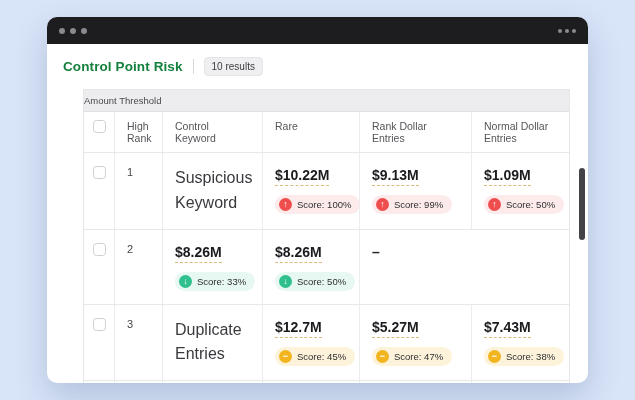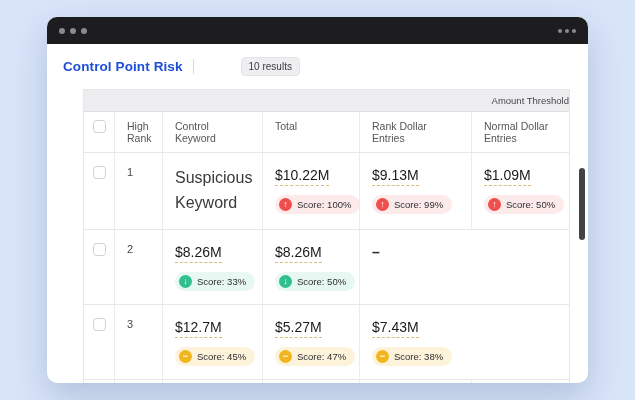--- a/index.html
+++ b/index.html
@@ -19,49 +19,49 @@
     height:27px; background:#1d1d1f;
     display:flex; align-items:center; justify-content:space-between;
     padding:0 12px;
   }
   .tl-dots { display:flex; gap:5px; }
   .tl-dots .dot { width:6px; height:6px; border-radius:50%; background:#8a8a90; }
   .tr-dots { display:flex; gap:3px; }
   .tr-dots .dot { width:4px; height:4px; border-radius:50%; background:#8a8a90; }
 
   .page-header { display:flex; align-items:center; padding:13px 16px 11px; }
-  .title { font-size:13.5px; font-weight:700; color:#1d4ed8; letter-spacing:.1px; }
+  .title { font-size:13.5px; font-weight:700; color:#15803d; letter-spacing:.1px; }
   .vdiv { width:1px; height:15px; background:#d8d8dc; margin:0 10px; }
   .results {
     font-size:10px; color:#3c3c40; background:#efeff1;
-    border:1px solid #e4e4e7; border-radius:4px; padding:3px 7px;margin-left:37px;
+    border:1px solid #e4e4e7; border-radius:4px; padding:3px 7px;
   }
 
   .table { margin:2px 18px 0 36px; border:1px solid #e6e6e8; border-bottom:none; background:#fff; }
   .group-header {
-    background:#ededef; text-align:right; font-size:9.5px; color:#4a4a4e;
+    background:#ededef; text-align:left; font-size:9.5px; color:#4a4a4e;
     padding:5px 0; border-bottom:1px solid #e0e0e2;
   }
   .row { display:grid; grid-template-columns:30px 48px 100px 97px 112px 1fr; }
   .cell { border-left:1px solid #ececee; padding:13px 12px; min-width:0; }
   .cell:first-child { border-left:none; padding:12px 0 0 9px; }
   .thead .cell { font-size:10.5px; color:#55555a; padding-top:8px; padding-bottom:8px; }
   .thead .cell:first-child { padding-top:8px; }
   .body-row { border-top:1px solid #e8e8ea; min-height:65px; }
 
   .checkbox {
     width:13px; height:13px; display:inline-block; background:#fff;
     border:1.5px solid #cfcfd4; border-radius:3.5px;
   }
 
   .rank { font-size:11px; color:#454549; }
   .cp { font-size:16px; color:#3a3a3e; line-height:1.55; }
 
   .amount {
-    font-size:14px; font-weight:400; color:#1b1b1f;
+    font-size:14px; font-weight:700; color:#1b1b1f;
     border-bottom:1.5px dashed #dcba7e; padding-bottom:2px; display:inline-block;
     white-space:nowrap;
   }
   .amount.plain { border-bottom:none; font-weight:600; color:#2a2a2e; }
 
   .badge {
     display:inline-flex; align-items:center; gap:5px; margin-top:9px;
     border-radius:11px; padding:3px 9px 3px 4px; font-size:9.5px; color:#2e2e32;
     white-space:nowrap;
   }
@@ -111,21 +111,21 @@
   <div class="table">
 
     <div class="group-header">Amount Threshold</div>
 
     <div class="row thead">
       <div class="cell">
         <span class="checkbox"></span>
       </div>
       <div class="cell">High Rank</div>
       <div class="cell">Control Keyword</div>
-      <div class="cell">Total</div>
+      <div class="cell">Rare</div>
       <div class="cell">Rank Dollar Entries</div>
       <div class="cell">Normal Dollar Entries</div>
     </div>
 
     <div class="row body-row">
       <div class="cell">
         <span class="checkbox"></span>
       </div>
       <div class="cell rank">1</div>
       <div class="cell cp">Suspicious Keyword</div>
@@ -174,20 +174,21 @@
       <div class="cell">
         <span class="amount plain">–</span>
       </div>
     </div>
 
     <div class="row body-row">
       <div class="cell">
         <span class="checkbox"></span>
       </div>
       <div class="cell rank">3</div>
+      <div class="cell cp">Duplicate Entries</div>
       <div class="cell">
         <span class="amount">$12.7M</span>
         <div class="badge b-neutral">
           <span class="ticon i-neutral">−</span>
           <span>Score: 45%</span>
         </div>
       </div>
       <div class="cell">
         <span class="amount">$5.27M</span>
         <div class="badge b-neutral">

